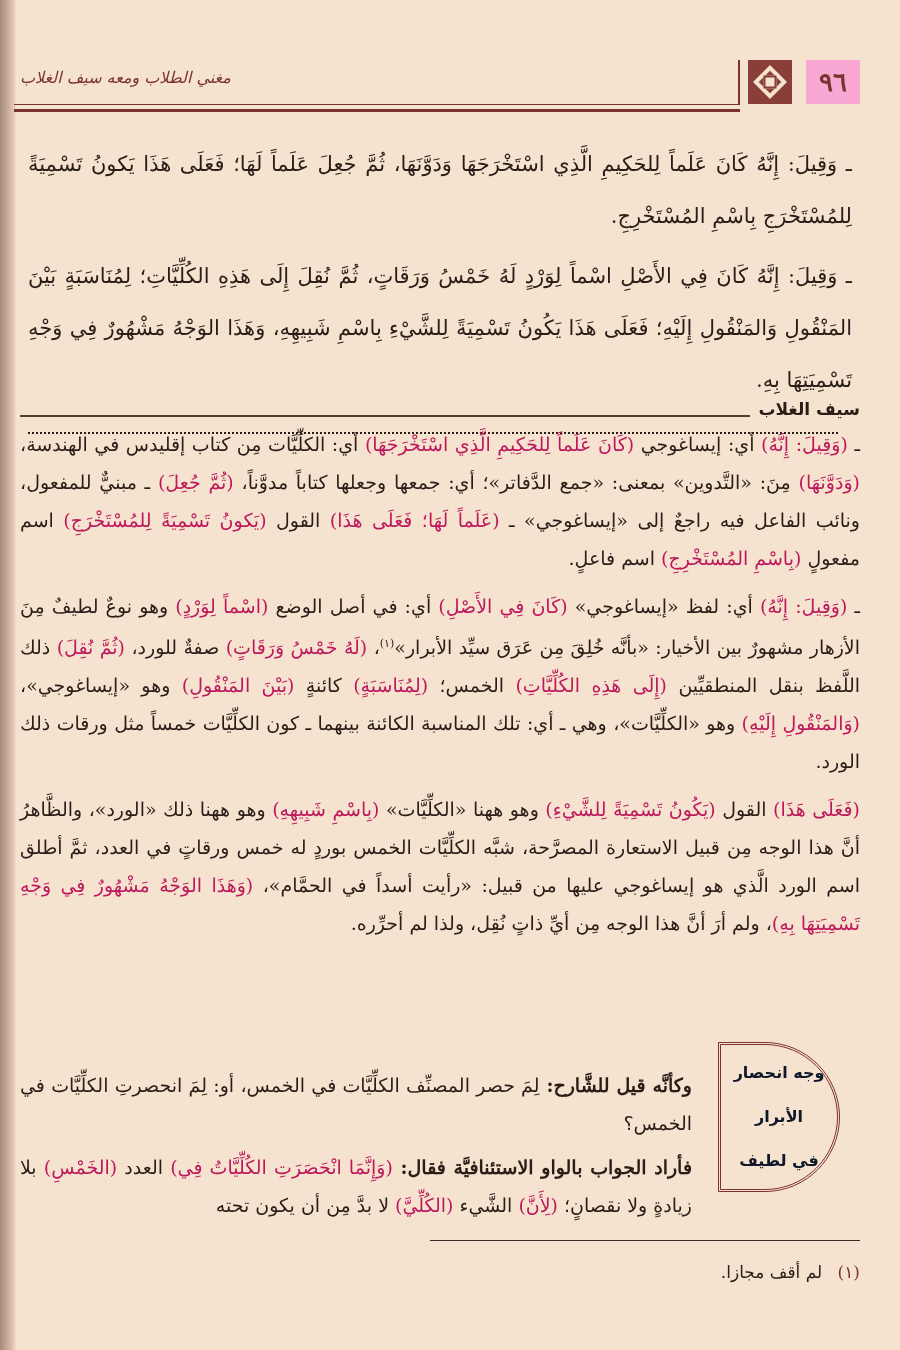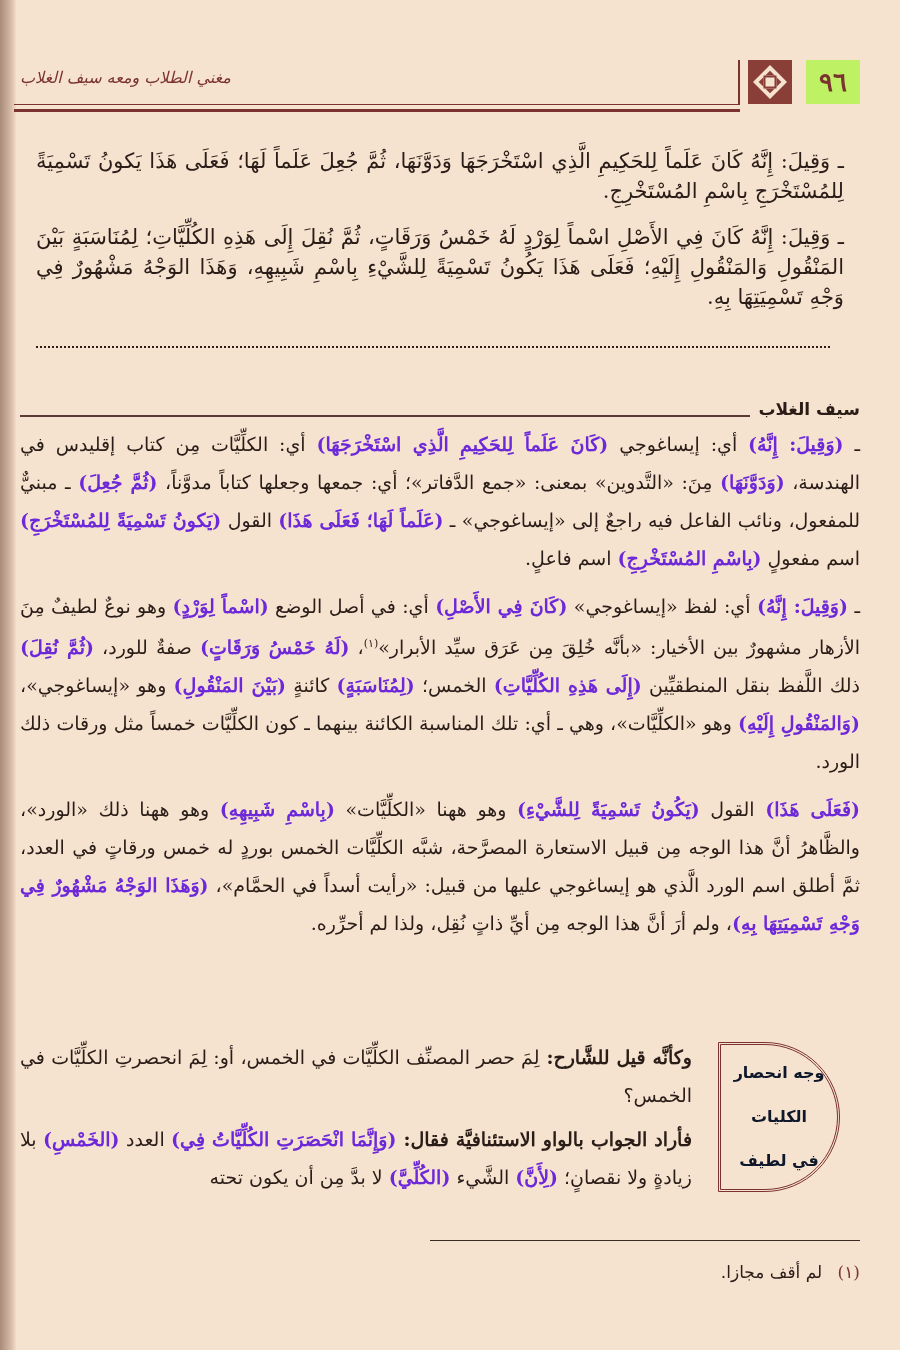--- a/index.html
+++ b/index.html
@@ -13,61 +13,61 @@
   .spine {
     position: absolute; left: 0; top: 0; width: 16px; height: 1350px;
     background: linear-gradient(to right, #a88a78, #d8bca8 70%, #f1dccb);
   }
   .page { position: absolute; left: 0; top: 0; width: 900px; height: 1350px; direction: rtl; }
 
   
   .header { position: absolute; top: 54px; left: 0; width: 900px; height: 54px; }
   .page-num-box {
     position: absolute; right: 40px; top: 6px; width: 54px; height: 44px;
-    background: #bef264; color: #7b3330; font-weight: bold; font-size: 26px;
+    background: #f9a8d4; color: #7b3330; font-weight: bold; font-size: 26px;
     display: flex; align-items: center; justify-content: center;
   }
   .ornament {
     position: absolute; right: 108px; top: 6px; width: 44px; height: 44px;
     background: #8a3e38; box-sizing: border-box; border: 3px solid #8a3e38;
   }
   .ornament .d { position:absolute; left:50%; top:50%; width:24px; height:24px; transform: translate(-50%,-50%) rotate(45deg); background:#f5e2cf; }
   .ornament .d2 { position:absolute; left:50%; top:50%; width:16px; height:16px; transform: translate(-50%,-50%) rotate(45deg); background:#8a3e38; }
   .ornament .sq { position:absolute; left:50%; top:50%; width:9px; height:9px; transform: translate(-50%,-50%); background:#f5e2cf; border:2px solid #8a3e38; }
   .header-vline { position: absolute; right: 160px; top: 6px; width: 2px; height: 44px; background: #7b3330; }
   .running-title {
     position: absolute; left: 20px; top: 14px;
     color: #7b3330; font-size: 16px; font-style: italic; white-space: nowrap;
   }
   .header-rule1 { position: absolute; left: 14px; right: 160px; top: 50px; height: 1px; background: #7b3330; }
   .header-rule2 { position: absolute; left: 14px; right: 160px; top: 55px; height: 3px; background: #7b3330; }
 
   
   .main { position: absolute; top: 130px; left: 20px; width: 840px; }
-  .p { font-size: 21px; line-height: 30px; text-align: justify; margin: 16px; }
+  .p { font-size: 21px; line-height: 52px; text-align: justify; margin: 8px; }
   .matn-lead { font-weight: bold; font-size: 22px; margin-top: 2px; display:flex; align-items:center; }
   .matn-lead .dots { flex: 1; border-bottom: 2px dotted #2a1d18; margin-right: 14px; height: 18px; }
 
   .sharh-label-row { position: absolute; top: 397px; left: 20px; width: 840px; height: 22px; display: flex; align-items: flex-end; }
   .sharh-label { font-family: "DejaVu Sans", sans-serif; font-weight: bold; font-size: 17px; white-space: nowrap; text-align: right; }
   .sharh-line { flex: 1; height: 2px; background: #5a3a32; margin-right: 8px; margin-bottom: 2px; }
 
   .sharh { position: absolute; top: 425px; left: 20px; width: 840px; }
   .sp { font-size: 19px; line-height: 38px; margin: 0 0 10px 0; text-align: justify; }
-  .q { color: #6d28d9; font-weight: bold; }
+  .q { color: #be185d; font-weight: normal; }
 
   .side-section { position: absolute; top: 1038px; left: 20px; width: 840px; }
   .side-box {
     position: absolute; right: 20px; top: 4px; width: 122px; height: 150px;
     border: 3px double #7b3330; border-radius: 0 75px 75px 0;
     box-sizing: border-box;
     display: flex; flex-direction: column; align-items: center; justify-content: center;
     color: #0f172a; font-family: "DejaVu Sans", sans-serif; font-weight: bold; font-size: 16px; line-height: 44px; margin-left: 16px;
   }
-  .side-text { margin-right: 168px; }
+  .side-text { margin-right: 168px; margin-top: 28px; }
   .side-text .sp { margin-bottom: 6px; }
 
   .fn-rule { position: absolute; top: 1240px; right: 40px; width: 430px; height: 1px; background: #3a2a24; }
   .footnote { position: absolute; top: 1262px; right: 40px; font-size: 17px; direction: rtl; }
   .footnote .fn-num { color: #7b3330; margin-left: 10px; }
   sup { font-size: 11px; }
 </style>
 </head>
 <body>
 
@@ -106,21 +106,21 @@
 
 
     <p class="sp"><span>ـ </span><span class="q">(وَقِيلَ: إِنَّهُ)</span><span> أي: لفظ «إيساغوجي» </span><span class="q">(كَانَ فِي الأَصْلِ)</span><span> أي: في أصل الوضع </span><span class="q">(اسْماً لِوَرْدٍ)</span><span> وهو نوعٌ لطيفٌ مِنَ الأزهار مشهورٌ بين الأخيار: «بأنَّه خُلِقَ مِن عَرَق سيِّد الأبرار»</span><sup>(١)</sup><span>، </span><span class="q">(لَهُ خَمْسُ وَرَقَاتٍ)</span><span> صفةٌ للورد، </span><span class="q">(ثُمَّ نُقِلَ)</span><span> ذلك اللَّفظ بنقل المنطقيِّين </span><span class="q">(إِلَى هَذِهِ الكُلِّيَّاتِ)</span><span> الخمس؛ </span><span class="q">(لِمُنَاسَبَةٍ)</span><span> كائنةٍ </span><span class="q">(بَيْنَ المَنْقُولِ)</span><span> وهو «إيساغوجي»، </span><span class="q">(وَالمَنْقُولِ إِلَيْهِ)</span><span> وهو «الكلِّيَّات»، وهي ـ أي: تلك المناسبة الكائنة بينهما ـ كون الكلِّيَّات خمساً مثل ورقات ذلك الورد.</span></p>
 
     <p class="sp"><span class="q">(فَعَلَى هَذَا)</span><span> القول </span><span class="q">(يَكُونُ تَسْمِيَةً لِلشَّيْءِ)</span><span> وهو ههنا «الكلِّيَّات» </span><span class="q">(بِاسْمِ شَبِيهِهِ)</span><span> وهو ههنا ذلك «الورد»، والظَّاهرُ أنَّ هذا الوجه مِن قبيل الاستعارة المصرَّحة، شبَّه الكلِّيَّات الخمس بوردٍ له خمس ورقاتٍ في العدد، ثمَّ أطلق اسم الورد الَّذي هو إيساغوجي عليها من قبيل: «رأيت أسداً في الحمَّام»، </span><span class="q">(وَهَذَا الوَجْهُ مَشْهُورٌ فِي وَجْهِ تَسْمِيَتِهَا بِهِ)</span><span>، ولم أرَ أنَّ هذا الوجه مِن أيِّ ذاتٍ نُقِل، ولذا لم أحرِّره.</span></p>
   </div>
 
   <div class="side-section">
     <div class="side-box">
       <span>وجه انحصار</span>
-      <span>الكليات</span>
+      <span>الأبرار</span>
       <span>في لطيف</span>
     </div>
     <div class="side-text">
       <p class="sp"><b>وكأنَّه قيل للشَّارح: </b><span>لِمَ حصر المصنِّف الكلِّيَّات في الخمس، أو: لِمَ انحصرتِ الكلِّيَّات في الخمس؟</span></p>
       <p class="sp"><b>فأراد الجواب بالواو الاستئنافيَّة فقال: </b><span class="q">(وَإِنَّمَا انْحَصَرَتِ الكُلِّيَّاتُ فِي)</span><span> العدد </span><span class="q">(الخَمْسِ)</span><span> بلا زيادةٍ ولا نقصانٍ؛ </span><span class="q">(لِأَنَّ)</span><span> الشَّيء </span><span class="q">(الكُلِّيَّ)</span><span> لا بدَّ مِن أن يكون تحته</span></p>
     </div>
   </div>
 
   <div class="fn-rule"></div>
   <div class="footnote">

